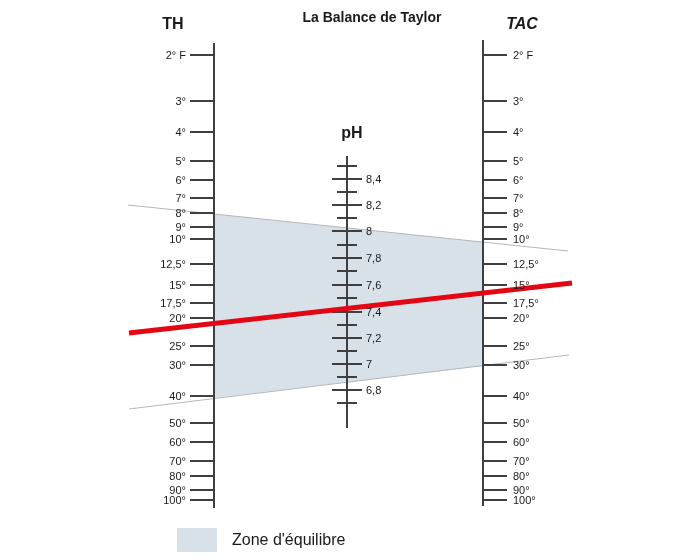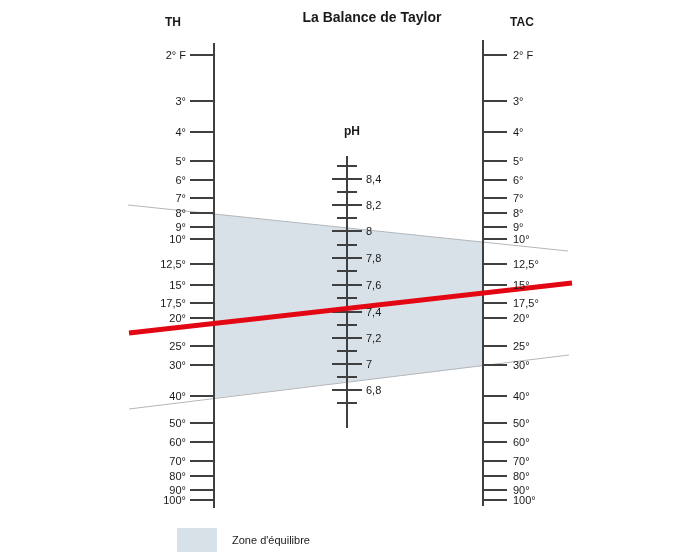--- a/index.html
+++ b/index.html
@@ -6,31 +6,31 @@
   .stage{
     position:relative;width:696px;height:557px;background:#ffffff;
     font-family:"Liberation Sans", sans-serif;color:#111;overflow:hidden;
   }
   .chart-title{
     position:absolute;left:0;top:9px;width:696px;text-align:center;
     font-size:14px;font-weight:bold;color:#1a1a1a;padding-left:24px;
   }
   .axis-header{
     position:absolute;width:80px;text-align:center;
-    font-size:12px;font-weight:bold;color:#1a1a1a;
+    font-size:16px;font-weight:bold;color:#1a1a1a;
   }
   .axis-header.th{left:133px;top:15px;}
-  .axis-header.tac{left:482px;top:15px;}
+  .axis-header.tac{left:482px;top:15px;font-style:italic;}
   .axis-header.ph{left:312px;top:124px;}
   svg.nomogram{position:absolute;left:0;top:0;}
   .legend{
     position:absolute;left:177px;top:528px;display:flex;align-items:center;
   }
   .legend-swatch{width:40px;height:24px;}
-  .legend-label{margin-left:15px;font-size:11px;color:#1a1a1a;}
+  .legend-label{margin-left:15px;font-size:16px;color:#1a1a1a;}
 </style>
 </head>
 <body>
 
 <div class="stage">
   <div class="chart-title">La Balance de Taylor</div>
   <div class="axis-header th">TH</div>
   <div class="axis-header tac">TAC</div>
   <div class="axis-header ph">pH</div>
 

